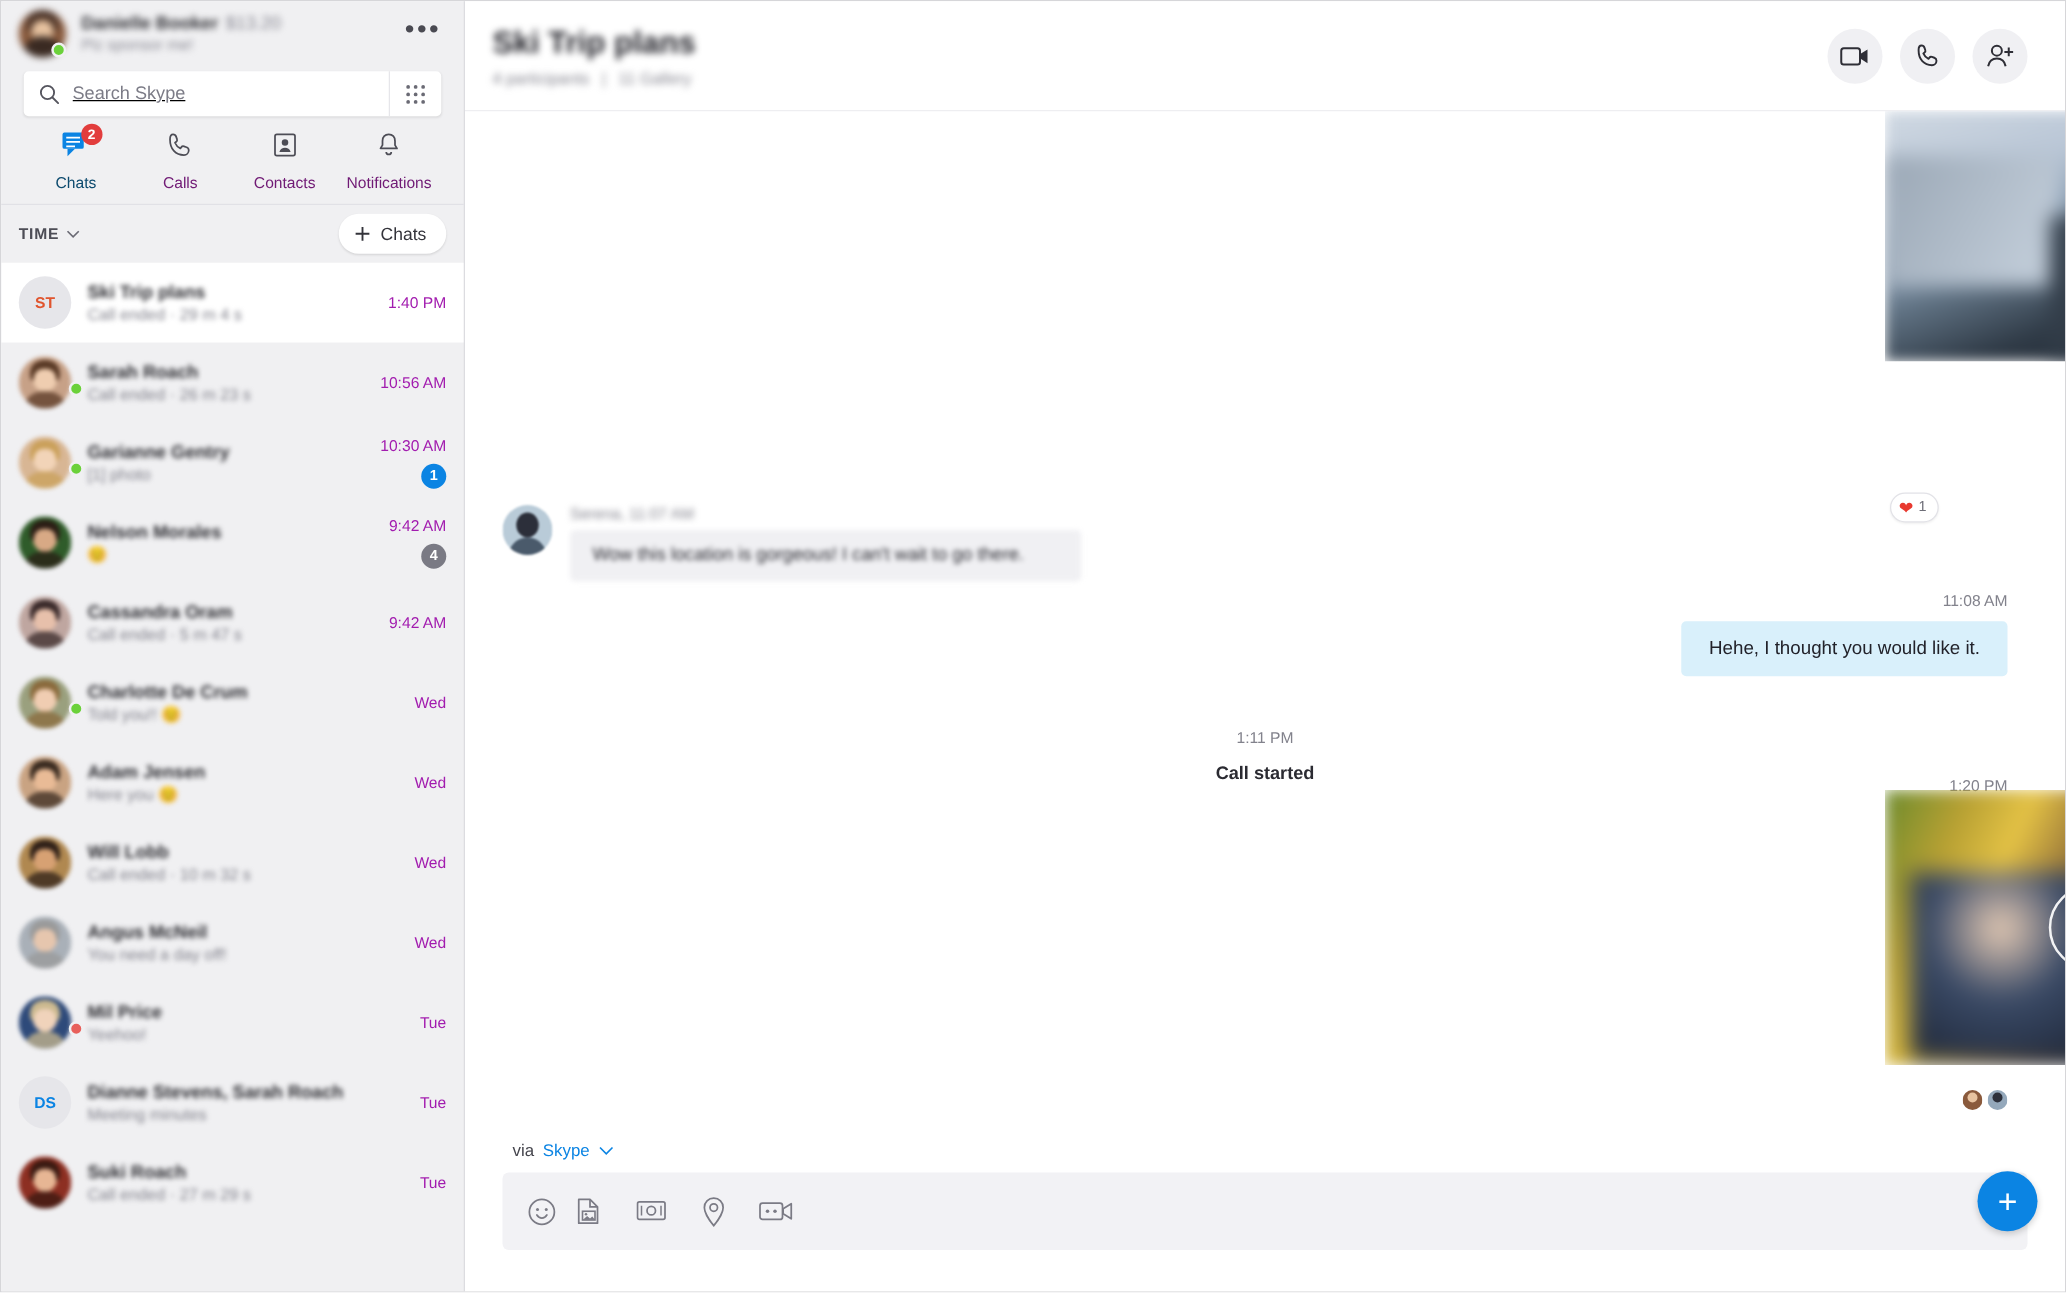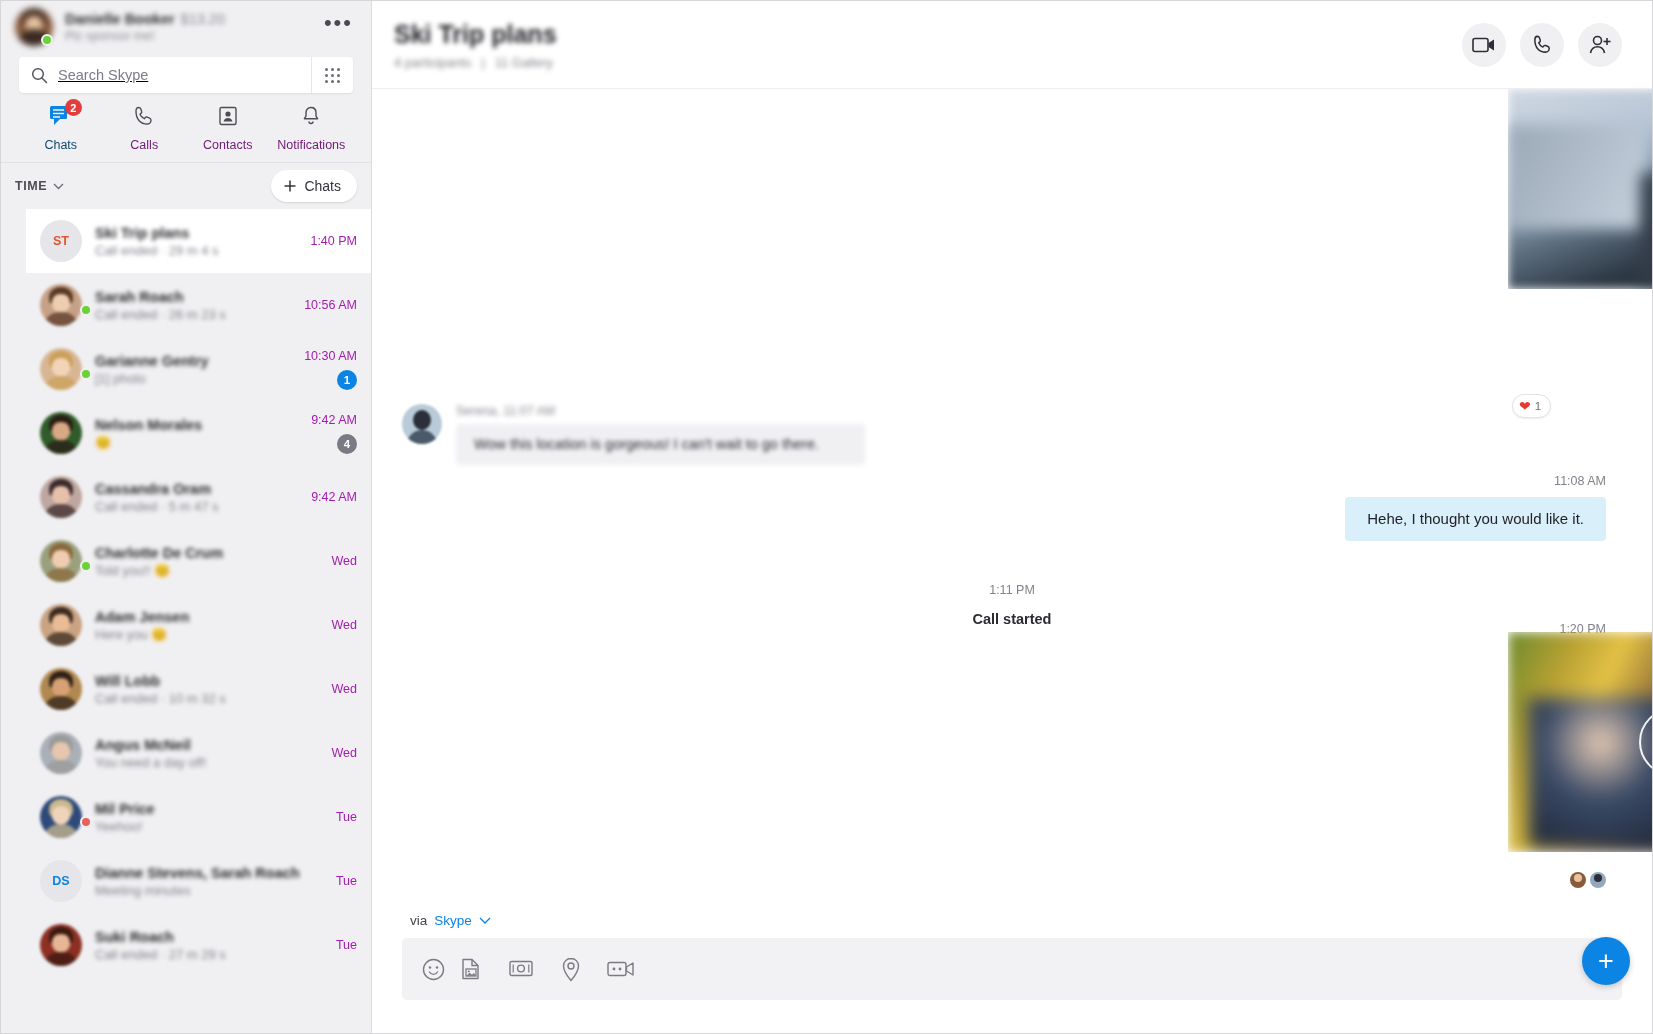--- a/index.html
+++ b/index.html
@@ -137,21 +137,20 @@
     cursor: pointer;
   }
 
   .chat-list { flex: 1; overflow: hidden; }
   .chat-item {
     height: 64px;
     display: flex; align-items: center;
     padding: 0 14px 0 14px;
     gap: 13px;
     cursor: pointer;
-    margin-left: 25px;
   }
   .chat-item.selected { background: #ffffff; }
   .ci-av {
     width: 42px; height: 42px; border-radius: 50%;
     position: relative; flex: 0 0 42px; overflow: hidden;
   }
   .ci-av.initials {
     background: #e6e6ea;
     display: flex; align-items: center; justify-content: center;
     font-size: 12.5px; font-weight: 700;

